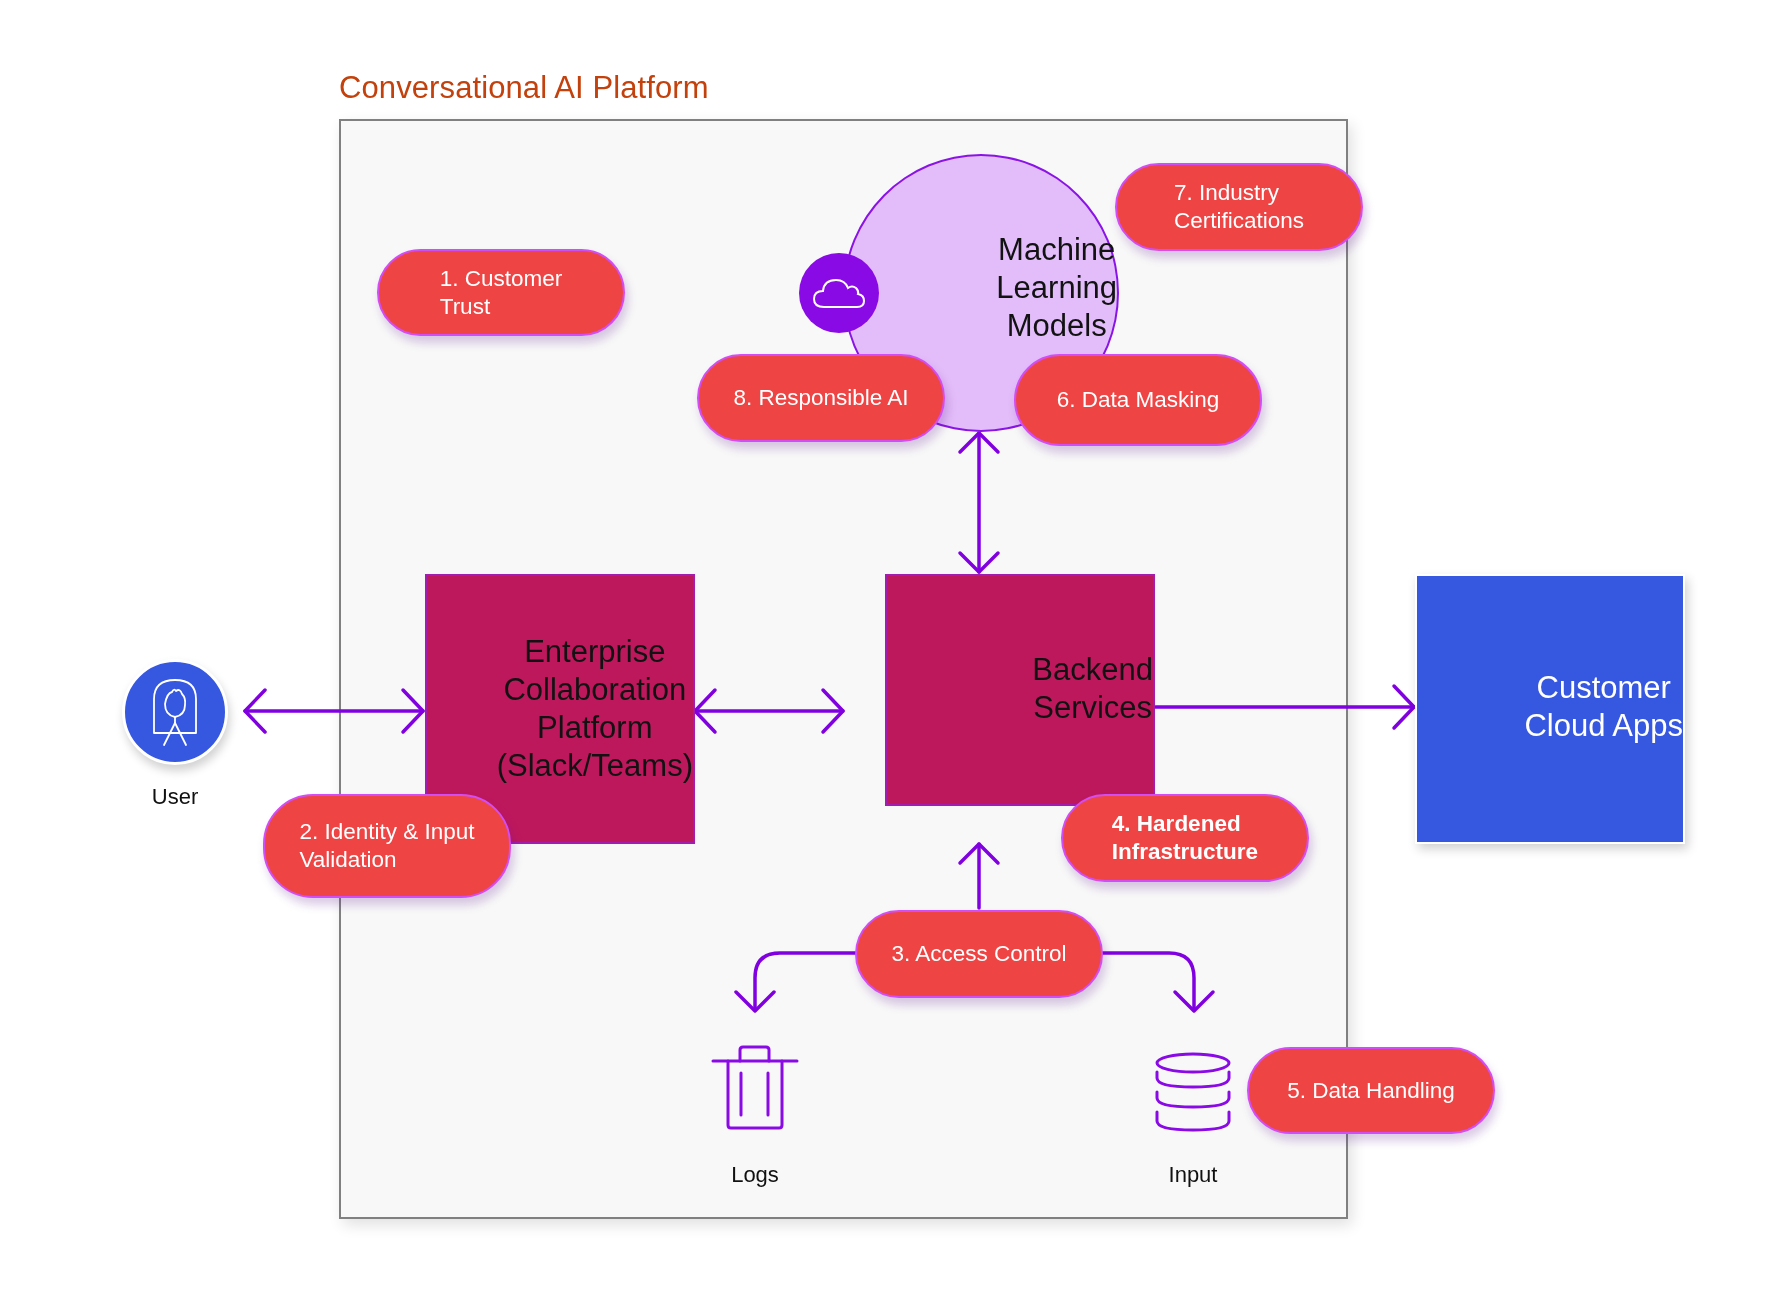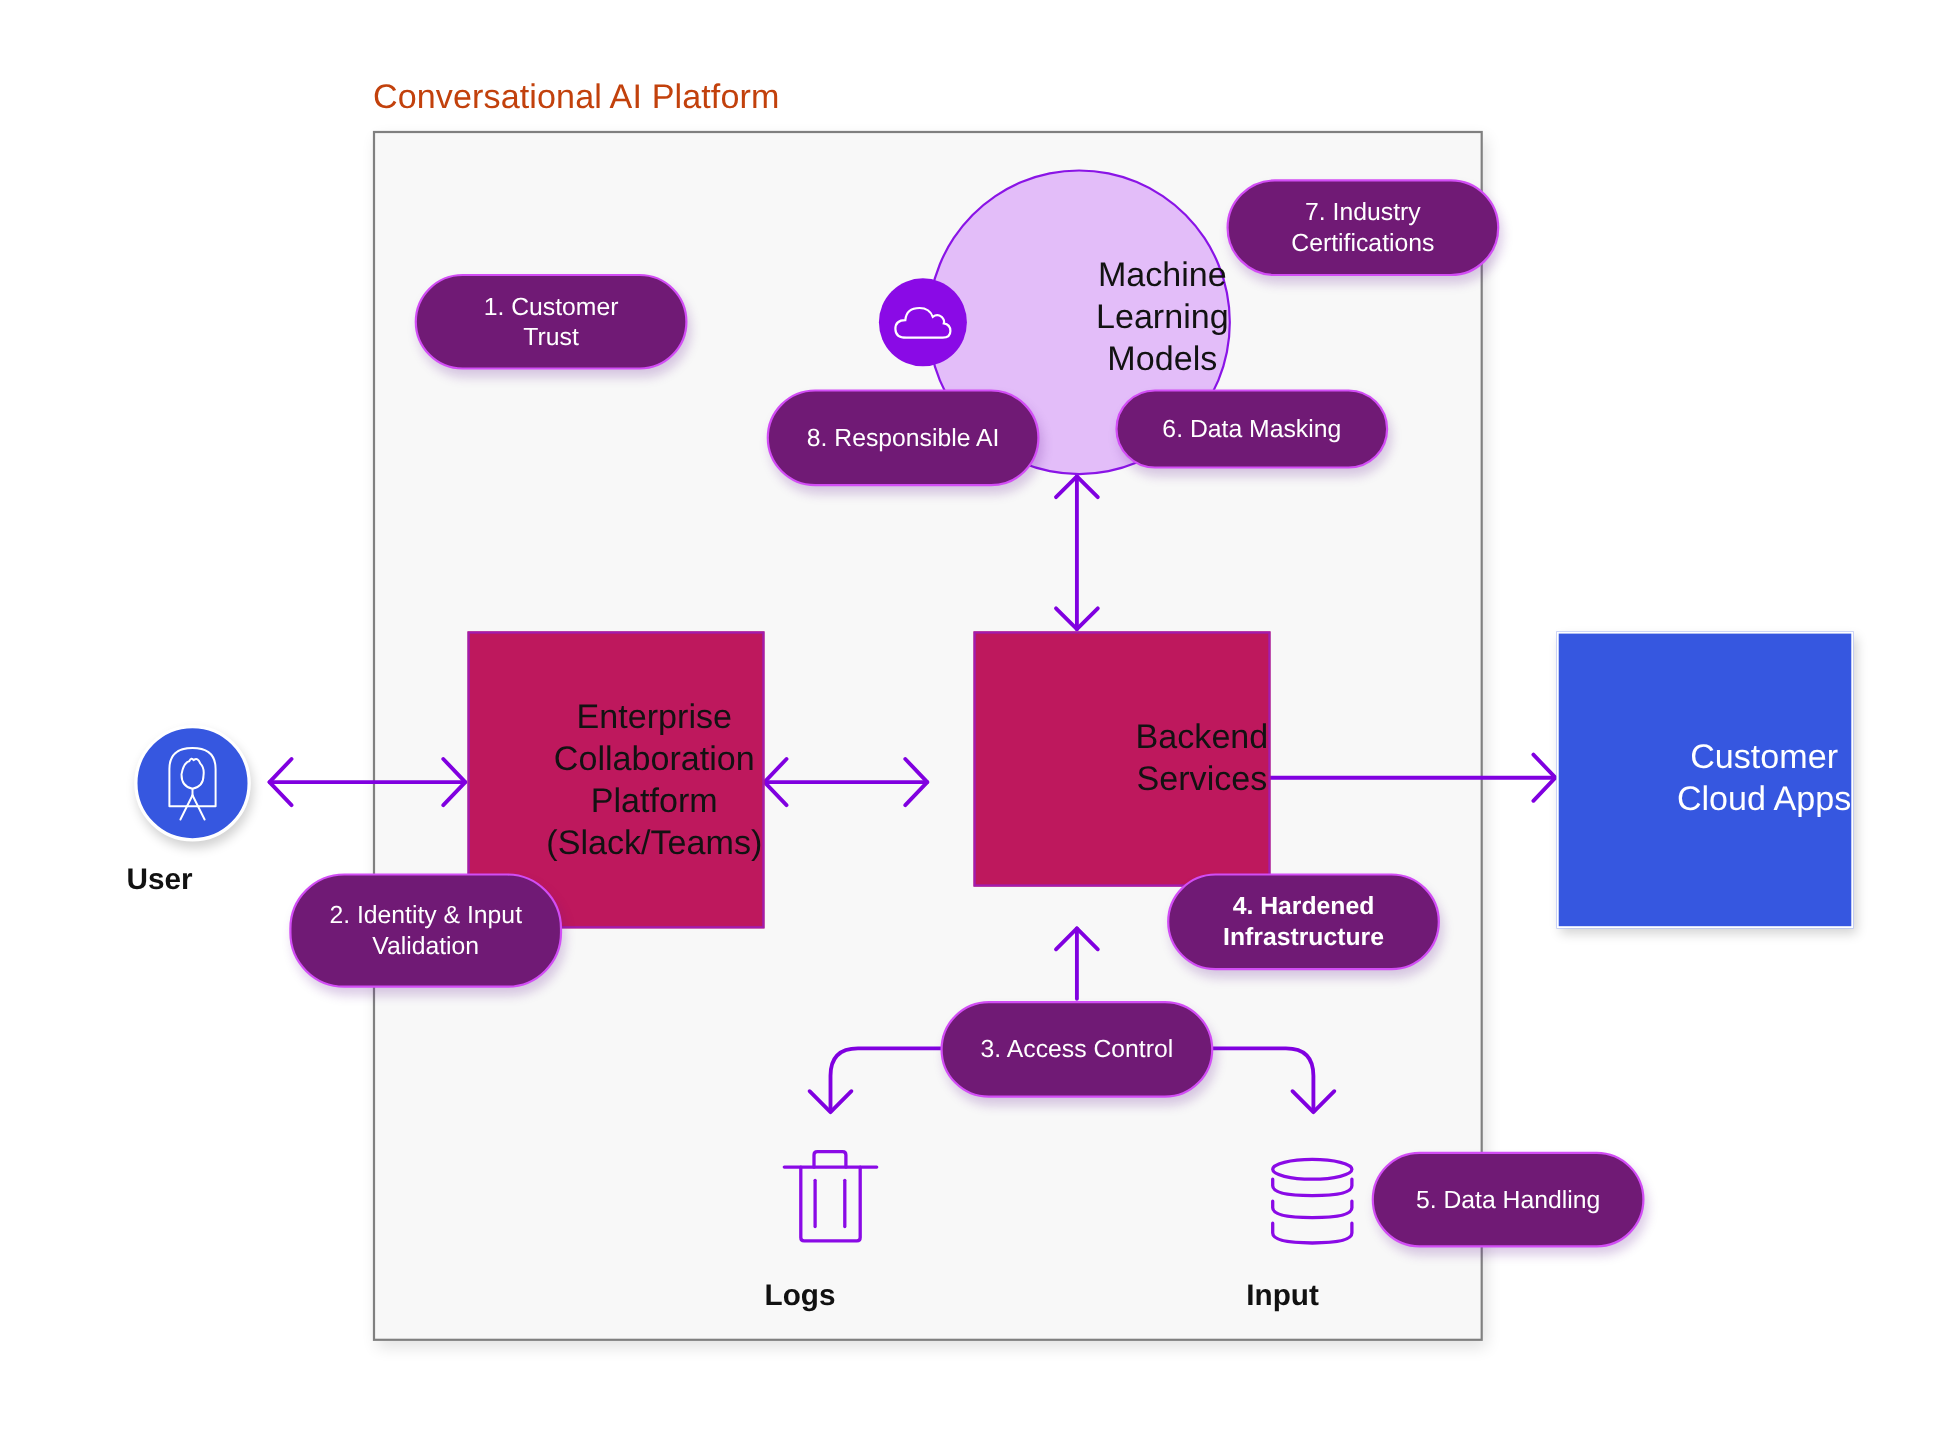--- a/index.html
+++ b/index.html
@@ -8,24 +8,24 @@
   .title { left: 339px; top: 70px; font-size: 31px; color: #c2410c; white-space: nowrap; letter-spacing: 0.1px; }
   .container { left: 339px; top: 119px; width: 1005px; height: 1096px; background: #f8f8f8; border: 2px solid #808080; box-shadow: 4px 6px 14px rgba(0,0,0,0.12); }
   .box { display: flex; align-items: center; justify-content: flex-end; text-align: center; box-sizing: border-box; }
   .box .lbl { font-size: 31px; line-height: 38px; color: #121212; }
   .purple-box { background: #be185d; border: 2px solid #a21caf; }
   .blue-box { background: #3657E0; box-shadow: 3px 5px 10px rgba(0,0,0,0.18); border: 2px solid #ffffff; }
   .blue-box .lbl { color: #ffffff; }
   .ml-circle { left: 843px; top: 154px; width: 276px; height: 278px; border-radius: 50%; background: #E3BDF9; border: 2px solid #8A14E6; box-sizing: border-box; }
   .ml-circle .lbl { margin-top: -10px; }
   .badge { left: 799px; top: 253px; width: 80px; height: 80px; border-radius: 50%; background: #8A0AE6; display: flex; align-items: center; justify-content: center; }
-  .pill { background: #701a75; border: 2.5px solid #D24DF5; border-radius: 50px; box-sizing: border-box; box-shadow: 3px 7px 10px rgba(90, 20, 140, 0.22); display: flex; align-items: center; justify-content: center; text-align: center; }
+  .pill { background: #ef4444; border: 2.5px solid #D24DF5; border-radius: 50px; box-sizing: border-box; box-shadow: 3px 7px 10px rgba(90, 20, 140, 0.22); display: flex; align-items: center; justify-content: center; }
   .pill .plbl { color: #ffffff; font-size: 22.5px; line-height: 28px; white-space: pre-line; }
   .user-circle { left: 122px; top: 659px; width: 106px; height: 106px; border-radius: 50%; background: #3657E0; border: 3px solid #ffffff; box-sizing: border-box; box-shadow: 2px 6px 10px rgba(0,0,0,0.18); display: flex; align-items: center; justify-content: center; }
-  .caption { font-size: 27px; color: #111111; text-align: left; width: 120px; font-weight: bold; }
+  .caption { font-size: 22px; color: #111111; text-align: center; width: 120px; }
   svg.overlay { position: absolute; left: 0; top: 0; pointer-events: none; }
 </style>
 </head>
 <body>
 
 <div class="abs title">Conversational AI Platform</div>
 
 <div class="abs container"></div>
 
 <svg class="overlay" width="1772" height="1300">
@@ -146,21 +146,21 @@
 <div class="abs pill" style="left:855px; top:910px; width:248px; height:88px;">
   <span class="plbl">3. Access Control</span>
 </div>
 <div class="abs pill" style="left:1061px; top:794px; width:248px; height:88px;font-weight:bold;">
   <span class="plbl">4. Hardened
 Infrastructure</span>
 </div>
 <div class="abs pill" style="left:1247px; top:1047px; width:248px; height:87px;">
   <span class="plbl">5. Data Handling</span>
 </div>
-<div class="abs pill" style="left:1014px; top:354px; width:248px; height:72px;">
+<div class="abs pill" style="left:1014px; top:354px; width:248px; height:92px;">
   <span class="plbl">6. Data Masking</span>
 </div>
 <div class="abs pill" style="left:1115px; top:163px; width:248px; height:88px;">
   <span class="plbl">7. Industry
 Certifications</span>
 </div>
 <div class="abs pill" style="left:697px; top:354px; width:248px; height:88px;">
   <span class="plbl">8. Responsible AI</span>
 </div>
 

